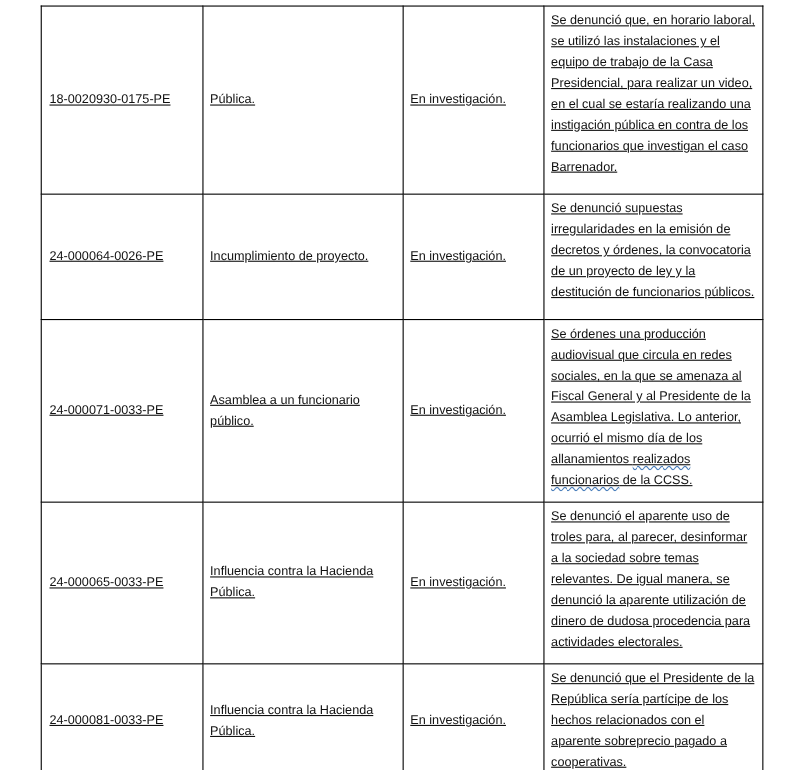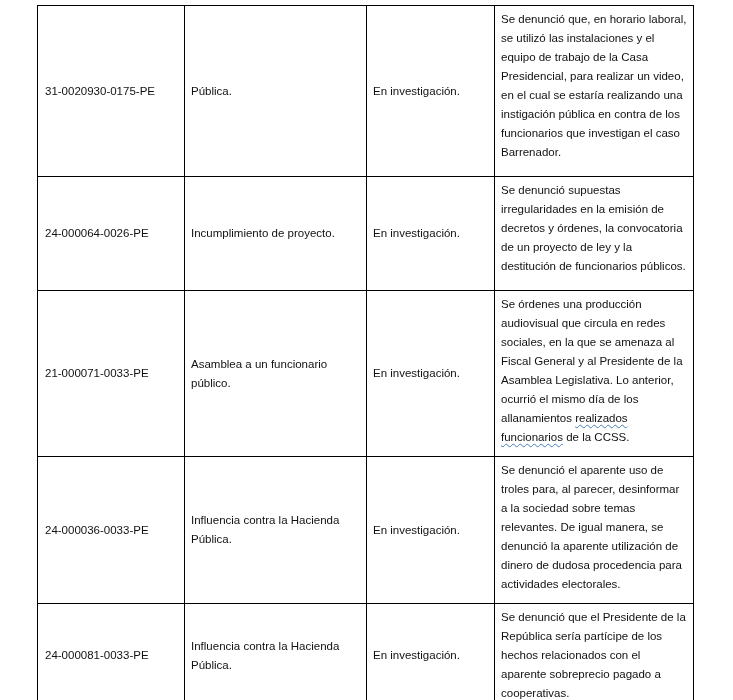--- a/index.html
+++ b/index.html
@@ -32,20 +32,21 @@
     table-layout: fixed;
   }
 
   .doc-table td {
     border: 1px solid #000000;
     vertical-align: middle;
     padding: 0 6px;
     font-size: 11.5px;
     line-height: 19px;
     color: #111111;
+    text-decoration: underline;
   }
 
   
   col.c-exp  { width: 147px; }
   col.c-del  { width: 182px; }
   col.c-est  { width: 128px; }
   col.c-det  { width: 199px; }
 
   
   .doc-table td.detail {
@@ -83,42 +84,42 @@
   <table class="doc-table">
     <colgroup>
       <col class="c-exp">
       <col class="c-del">
       <col class="c-est">
       <col class="c-det">
     </colgroup>
     <tbody>
 
       <tr style="height:171px;">
-        <td class="expediente">31-0020930-0175-PE</td>
+        <td class="expediente">18-0020930-0175-PE</td>
         <td class="delito">Pública.</td>
         <td class="estado">En investigación.</td>
         <td class="detail">Se denunció que, en horario laboral, se utilizó las instalaciones y el equipo de trabajo de la Casa Presidencial, para realizar un video, en el cual se estaría realizando una instigación pública en contra de los funcionarios que investigan el caso Barrenador.</td>
       </tr>
 
       <tr style="height:114px;">
         <td class="expediente">24-000064-0026-PE</td>
         <td class="delito">Incumplimiento de proyecto.</td>
         <td class="estado">En investigación.</td>
         <td class="detail">Se denunció supuestas irregularidades en la emisión de decretos y órdenes, la convocatoria de un proyecto de ley y la destitución de funcionarios públicos.</td>
       </tr>
 
       <tr style="height:166px;">
-        <td class="expediente">21-000071-0033-PE</td>
+        <td class="expediente">24-000071-0033-PE</td>
         <td class="delito">Asamblea a un funcionario público.</td>
         <td class="estado">En investigación.</td>
         <td class="detail"><span>Se órdenes una producción audiovisual que circula en redes sociales, en la que se amenaza al Fiscal General y al Presidente de la Asamblea Legislativa. Lo anterior, ocurrió el mismo día de los allanamientos </span><span class="grammar">realizados</span><span> </span><span class="grammar">funcionarios</span><span> de la CCSS.</span></td>
       </tr>
 
       <tr style="height:147px;">
-        <td class="expediente">24-000036-0033-PE</td>
+        <td class="expediente">24-000065-0033-PE</td>
         <td class="delito">Influencia contra la Hacienda Pública.</td>
         <td class="estado">En investigación.</td>
         <td class="detail">Se denunció el aparente uso de troles para, al parecer, desinformar a la sociedad sobre temas relevantes. De igual manera, se denunció la aparente utilización de dinero de dudosa procedencia para actividades electorales.</td>
       </tr>
 
       <tr style="height:87px;">
         <td class="expediente">24-000081-0033-PE</td>
         <td class="delito">Influencia contra la Hacienda Pública.</td>
         <td class="estado">En investigación.</td>
         <td class="detail">Se denunció que el Presidente de la República sería partícipe de los hechos relacionados con el aparente sobreprecio pagado a cooperativas.</td>

